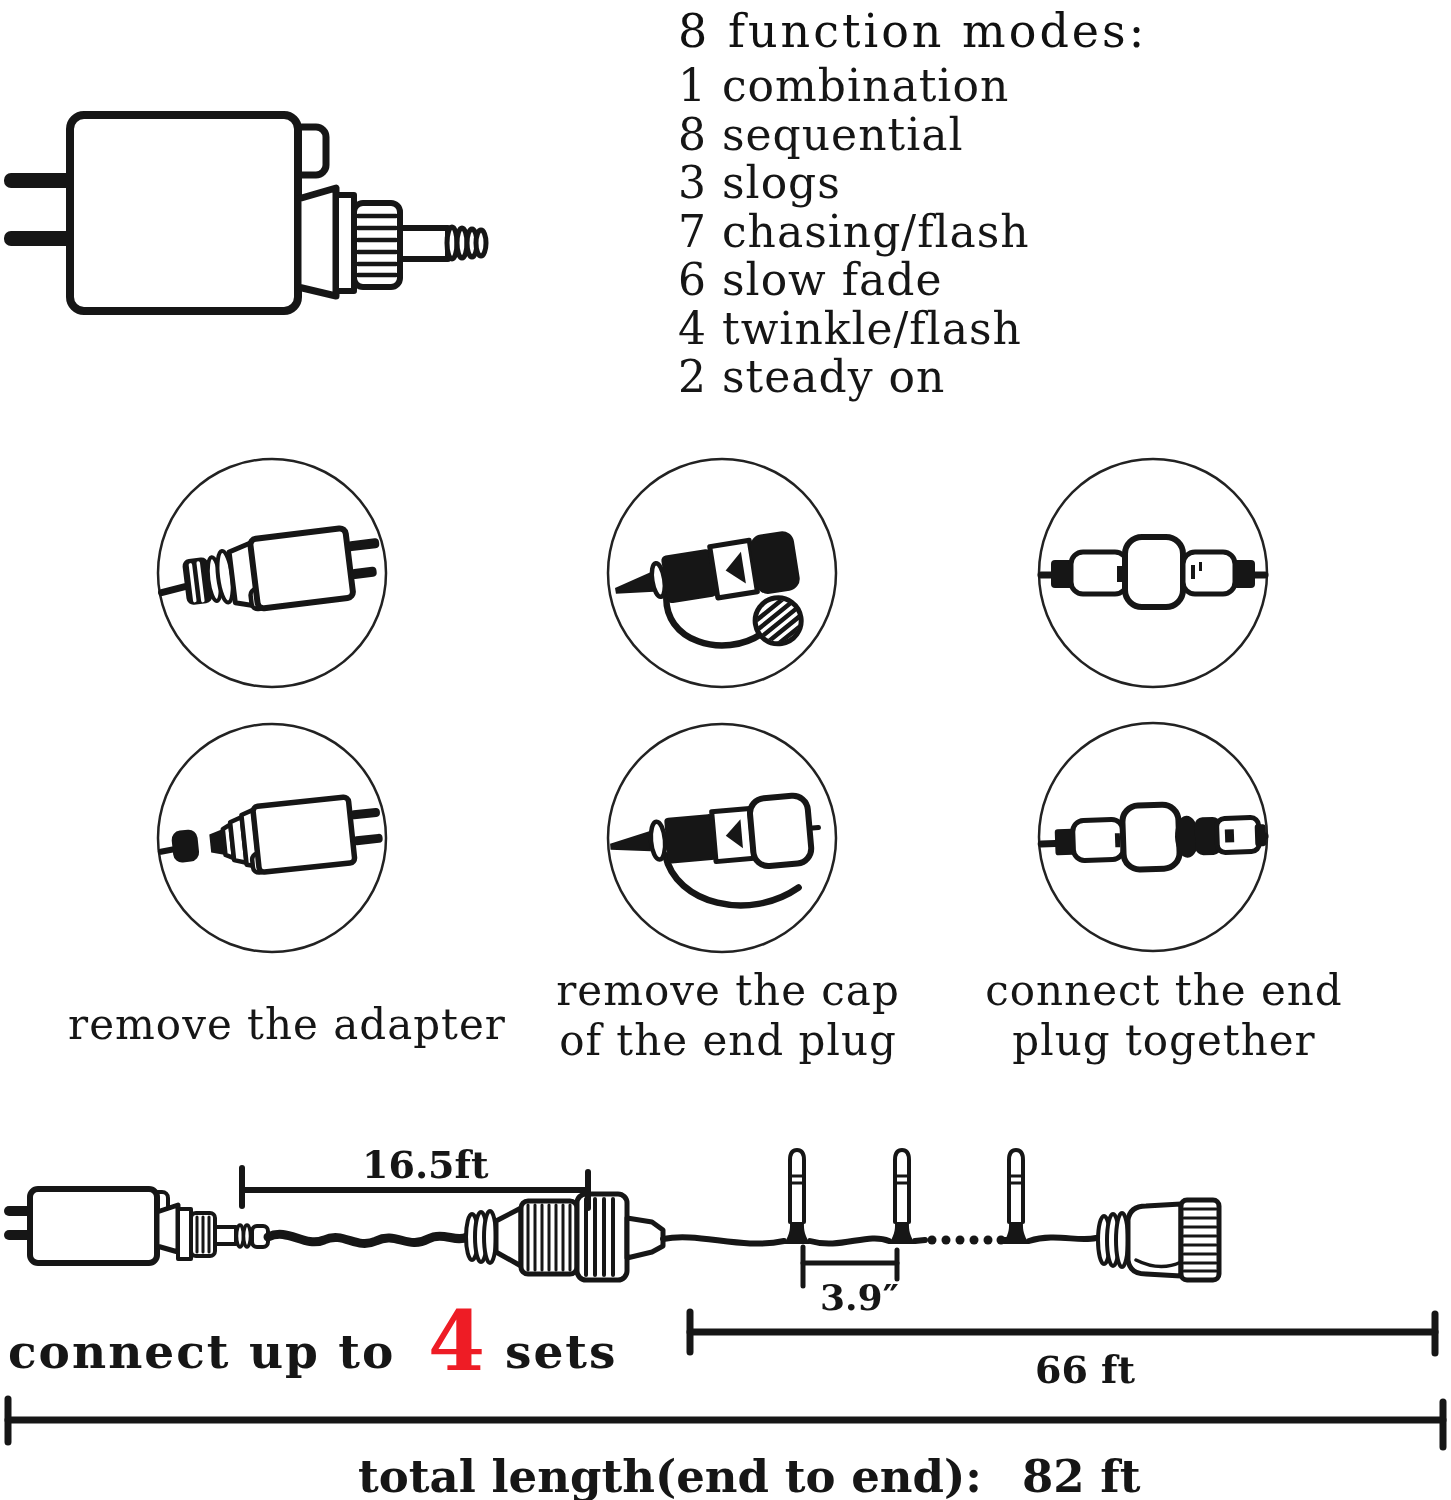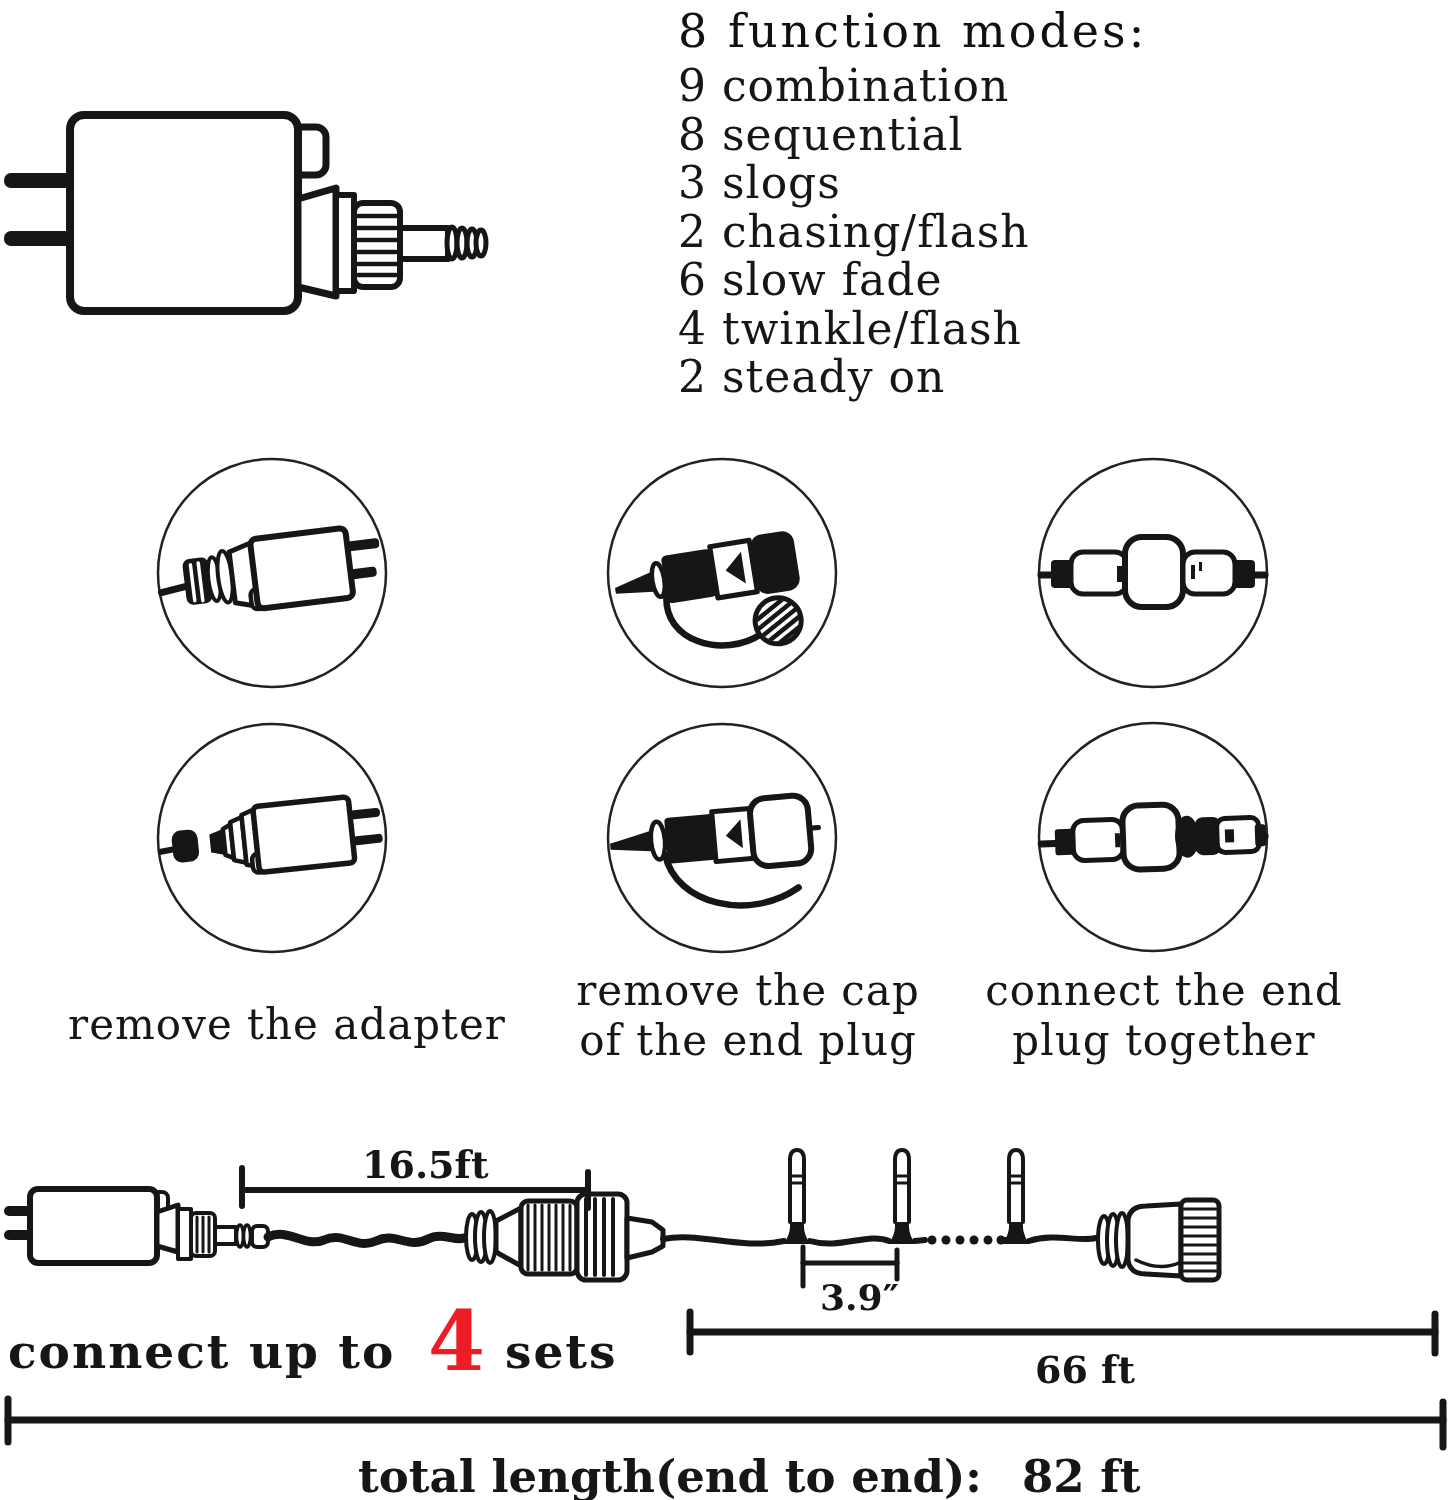--- a/index.html
+++ b/index.html
@@ -60,24 +60,24 @@
       <rect x="400" y="143" width="48" height="31" fill="#ffffff" stroke-width="6"></rect>
       <ellipse cx="452" cy="158" rx="5" ry="16" fill="#ffffff" stroke-width="5"></ellipse>
       <ellipse cx="462" cy="158" rx="5" ry="15" fill="#ffffff" stroke-width="5"></ellipse>
       <ellipse cx="472" cy="158" rx="5" ry="14" fill="#ffffff" stroke-width="5"></ellipse>
       <ellipse cx="481" cy="158" rx="5" ry="13" fill="#ffffff" stroke-width="5"></ellipse>
     </g>
   </svg>
 
   <div class="abs modes">
     <div class="modes-heading">8 function modes:</div>
-    <div class="mode-item">9 combination</div>
+    <div class="mode-item">1 combination</div>
     <div class="mode-item">8 sequential</div>
     <div class="mode-item">3 slogs</div>
-    <div class="mode-item">2 chasing/flash</div>
+    <div class="mode-item">7 chasing/flash</div>
     <div class="mode-item">6 slow fade</div>
     <div class="mode-item">4 twinkle/flash</div>
     <div class="mode-item">2 steady on</div>
   </div>
 
   <svg class="abs" style="left:154px;top:455px" width="236" height="236" viewBox="-118 -118 236 236">
     <circle cx="0" cy="0" r="114" fill="#ffffff" stroke="#222" stroke-width="2.5"></circle>
     <g transform="rotate(-7)" stroke-linejoin="round" stroke-linecap="round">
       <path d="M-112,6 L-88,3" stroke="#161616" stroke-width="7" fill="none"></path>
       <rect x="-88" y="-24" width="26" height="46" rx="7" fill="#161616"></rect>
@@ -176,21 +176,21 @@
       <rect x="42" y="-18" width="26" height="38" rx="8" fill="#161616"></rect>
       <rect x="64" y="-16" width="42" height="34" rx="8" fill="#ffffff" stroke="#161616" stroke-width="5"></rect>
       <rect x="72" y="-5" width="9" height="13" fill="#161616"></rect>
       <rect x="102" y="-9" width="11" height="22" rx="3" fill="#161616"></rect>
     </g>
   </svg>
 
   <div class="abs caption" style="left:37px;top:1000px;width:500px">
     <div>remove the adapter</div>
   </div>
-  <div class="abs caption" style="left:548px;top:966px;width:400px">
+  <div class="abs caption" style="left:528px;top:966px;width:400px">
     <div>remove the cap</div>
     <div>of the end plug</div>
   </div>
   <div class="abs caption" style="left:964px;top:966px;width:400px">
     <div>connect the end</div>
     <div>plug together</div>
   </div>
 
   <svg class="abs" style="left:0;top:1100px" width="1451" height="400" viewBox="0 0 1451 400">
     <g stroke="#161616" stroke-linejoin="round" stroke-linecap="round">

